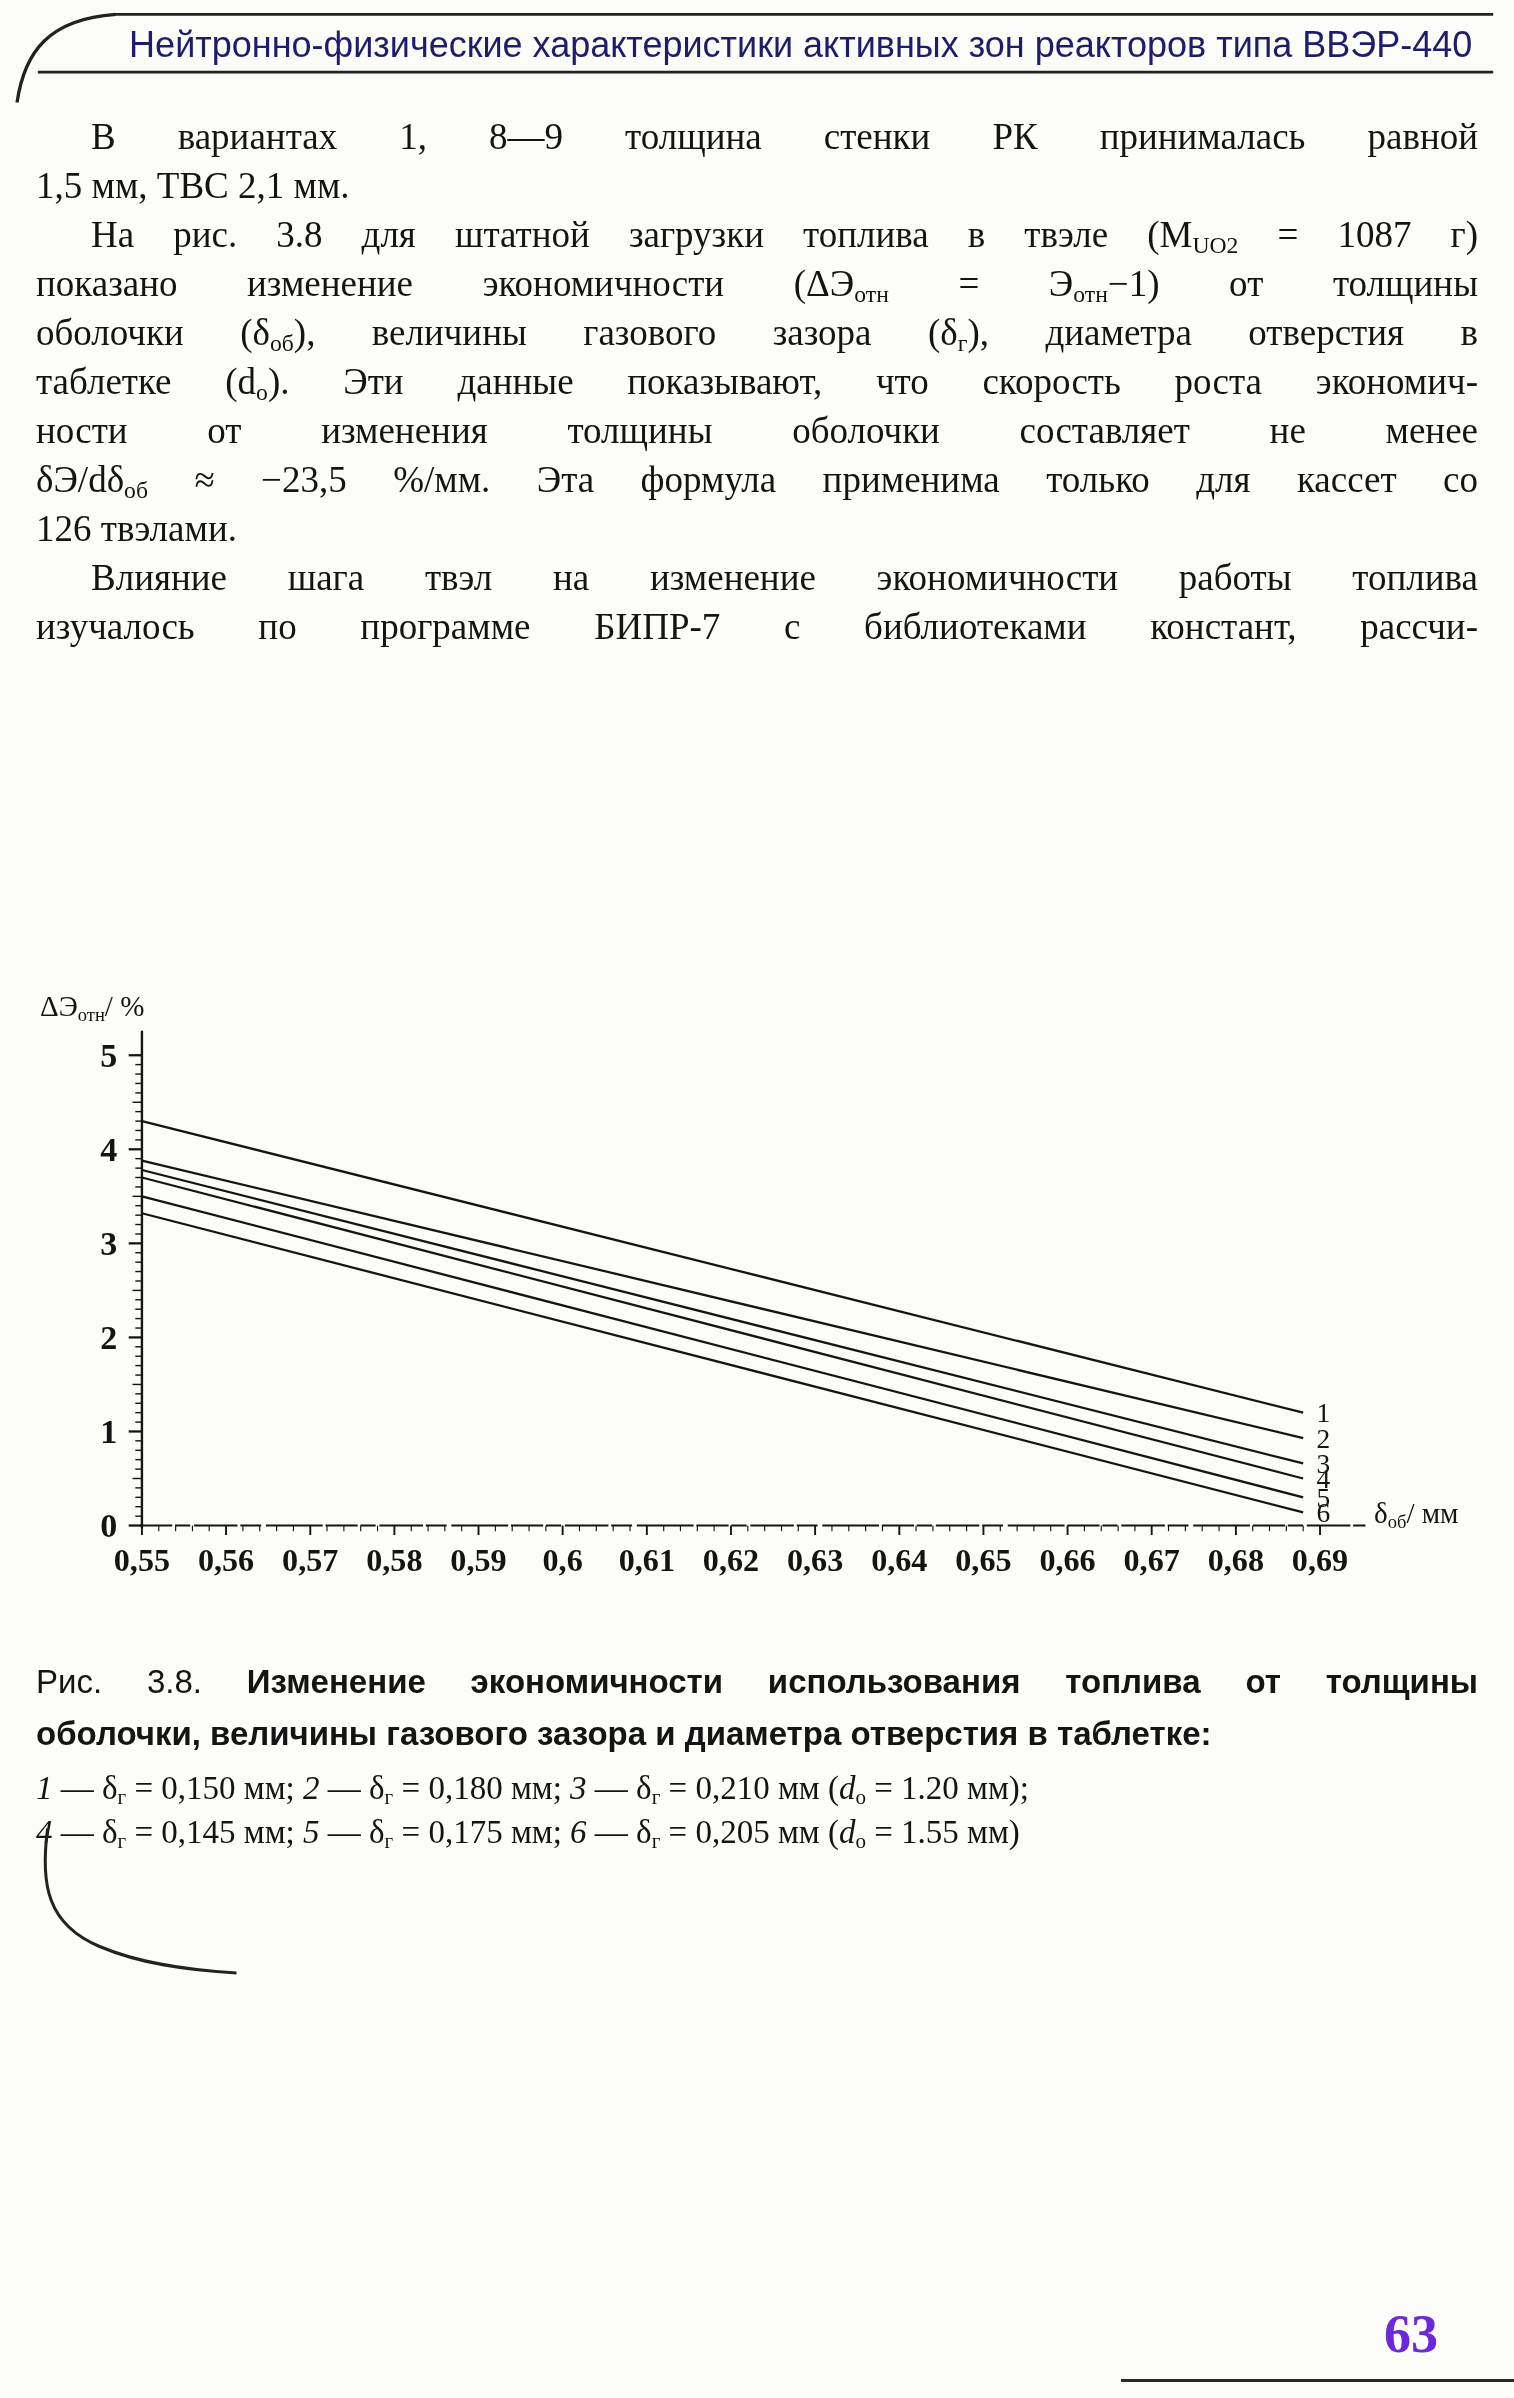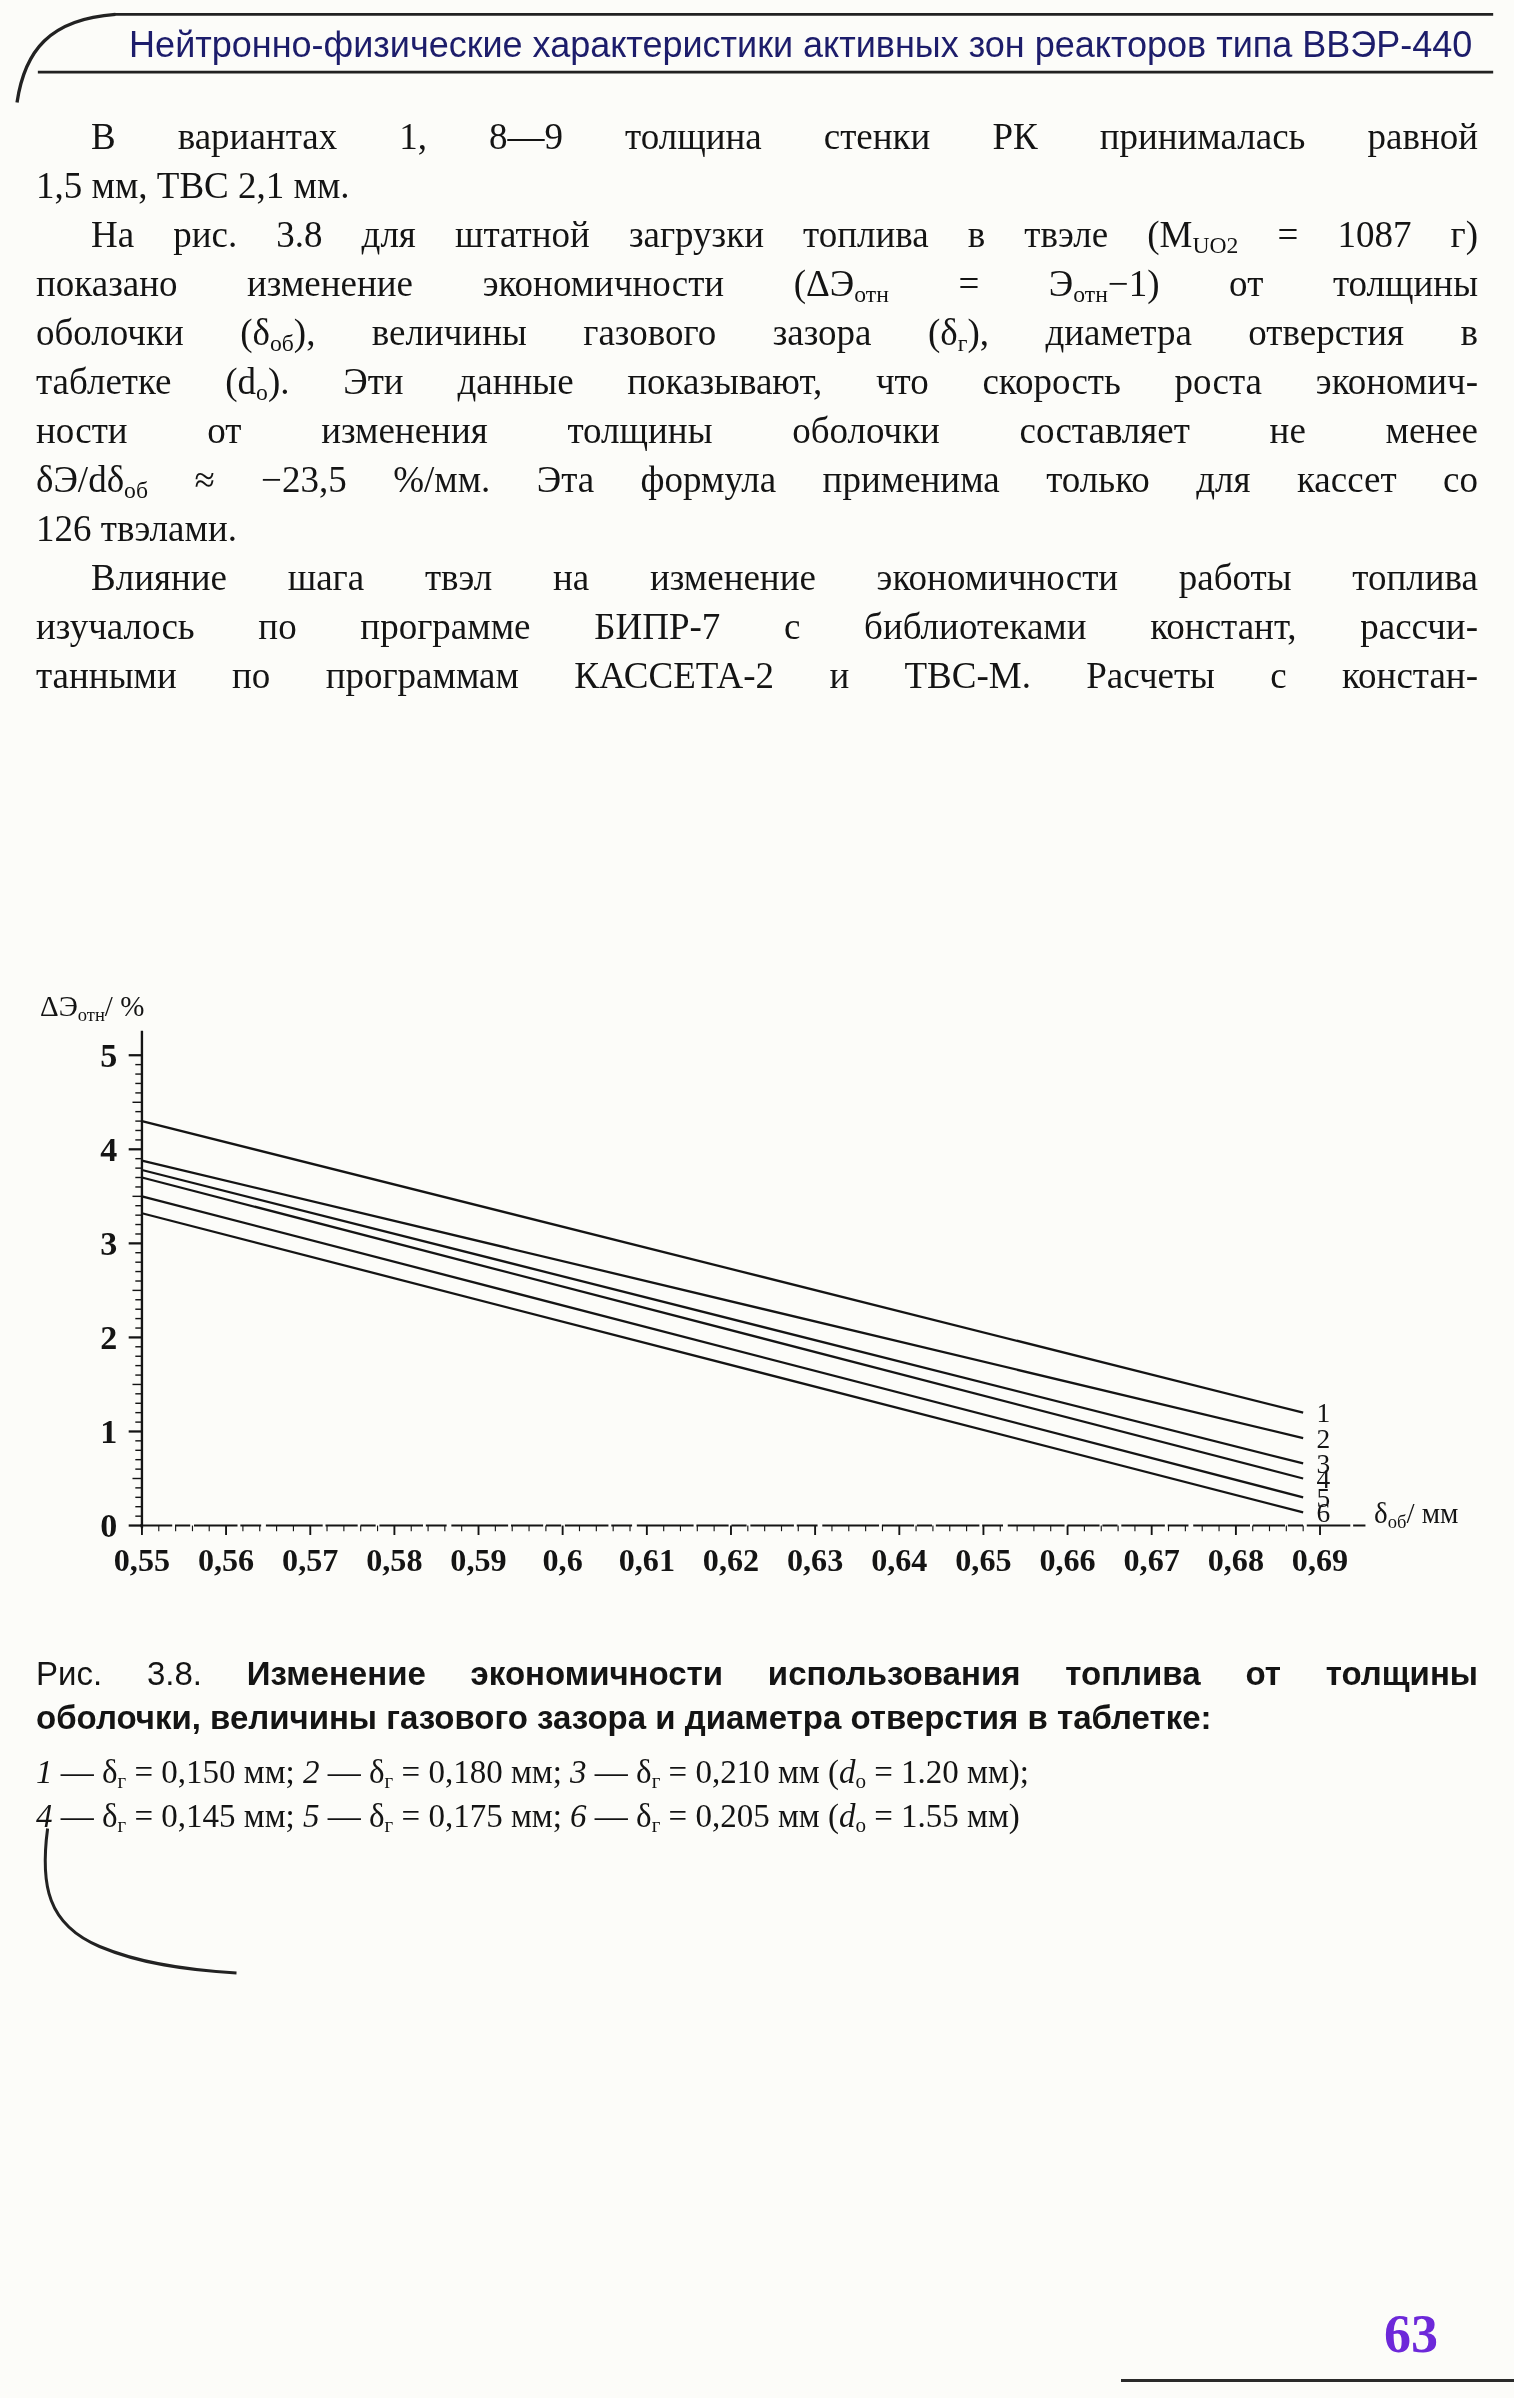--- a/index.html
+++ b/index.html
@@ -26,21 +26,21 @@
   .tline.lastline{text-align-last:left;}
   .tline.indent{text-indent:55px;}
   sub{font-size:64%;vertical-align:-0.25em;line-height:0;}
   
   .ylabel{position:absolute;left:40px;top:990px;font-size:29px;}
   .chart{position:absolute;left:0;top:984px;width:1514px;height:644px;}
   .xlabel{position:absolute;left:1374px;top:1497px;font-size:29px;}
   
   .caption{position:absolute;left:36px;top:1652px;width:1442px;}
   .cap-heading{font-family:"Liberation Sans",sans-serif;font-size:33px;line-height:44px;}
-  .cap-line{text-align:justify;text-align-last:justify;}
+  .cap-line{text-align:justify;text-align-last:justify;margin-top:8px;}
   .cap-line.lastline{text-align-last:left;}
   .cap-heading b{font-weight:bold;}
   .cap-details{margin-top:9.5px;font-size:33px;line-height:44px;}
   .cap-details .cap-detail-line{text-align:left;}
   .cap-details i{font-style:italic;}
   
   .bottom-deco{top:1819px;}
   .footer-rule{position:absolute;left:1121px;top:2379px;width:393px;height:2.8px;background:#2a2a2a;}
   .page-number{
     position:absolute;left:1384px;top:2303px;
@@ -64,21 +64,20 @@
       <div class="tline lastline">1,5 мм, ТВС 2,1 мм.</div>
       <div class="tline indent">На рис. 3.8 для штатной загрузки топлива в твэле (M<sub>UO2</sub> = 1087 г)</div>
       <div class="tline">показано изменение экономичности (ΔЭ<sub>отн</sub> = Э<sub>отн</sub>−1) от толщины</div>
       <div class="tline">оболочки (δ<sub>об</sub>), величины газового зазора (δ<sub>г</sub>), диаметра отверстия в</div>
       <div class="tline">таблетке (d<sub>о</sub>). Эти данные показывают, что скорость роста экономич-</div>
       <div class="tline">ности от изменения толщины оболочки составляет не менее</div>
       <div class="tline">δЭ/dδ<sub>об</sub> ≈ −23,5 %/мм. Эта формула применима только для кассет со</div>
       <div class="tline lastline">126 твэлами.</div>
       <div class="tline indent">Влияние шага твэл на изменение экономичности работы топлива</div>
       <div class="tline">изучалось по программе БИПР-7 с библиотеками констант, рассчи-</div>
-      <div class="tline">танными по программам КАССЕТА-2 и ТВС-М. Расчеты с констан-</div>
     </div>
 
   <div class="ylabel">ΔЭ<sub>отн</sub>/ %</div>
   <div class="chart"><svg xmlns="http://www.w3.org/2000/svg" width="1514" height="644" viewBox="0 0 1600 680" style="font-family:'Liberation Serif',serif">
         <line x1="150" y1="575" x2="150" y2="49" stroke="#141414" stroke-width="2.5"></line>
         <line x1="136" y1="572.0" x2="150" y2="572.0" stroke="#141414" stroke-width="2.4"></line>
         <line x1="143" y1="562.1" x2="150" y2="562.1" stroke="#141414" stroke-width="1.5"></line>
         <line x1="143" y1="552.1" x2="150" y2="552.1" stroke="#141414" stroke-width="1.5"></line>
         <line x1="143" y1="542.2" x2="150" y2="542.2" stroke="#141414" stroke-width="1.5"></line>
         <line x1="143" y1="532.2" x2="150" y2="532.2" stroke="#141414" stroke-width="1.5"></line>

